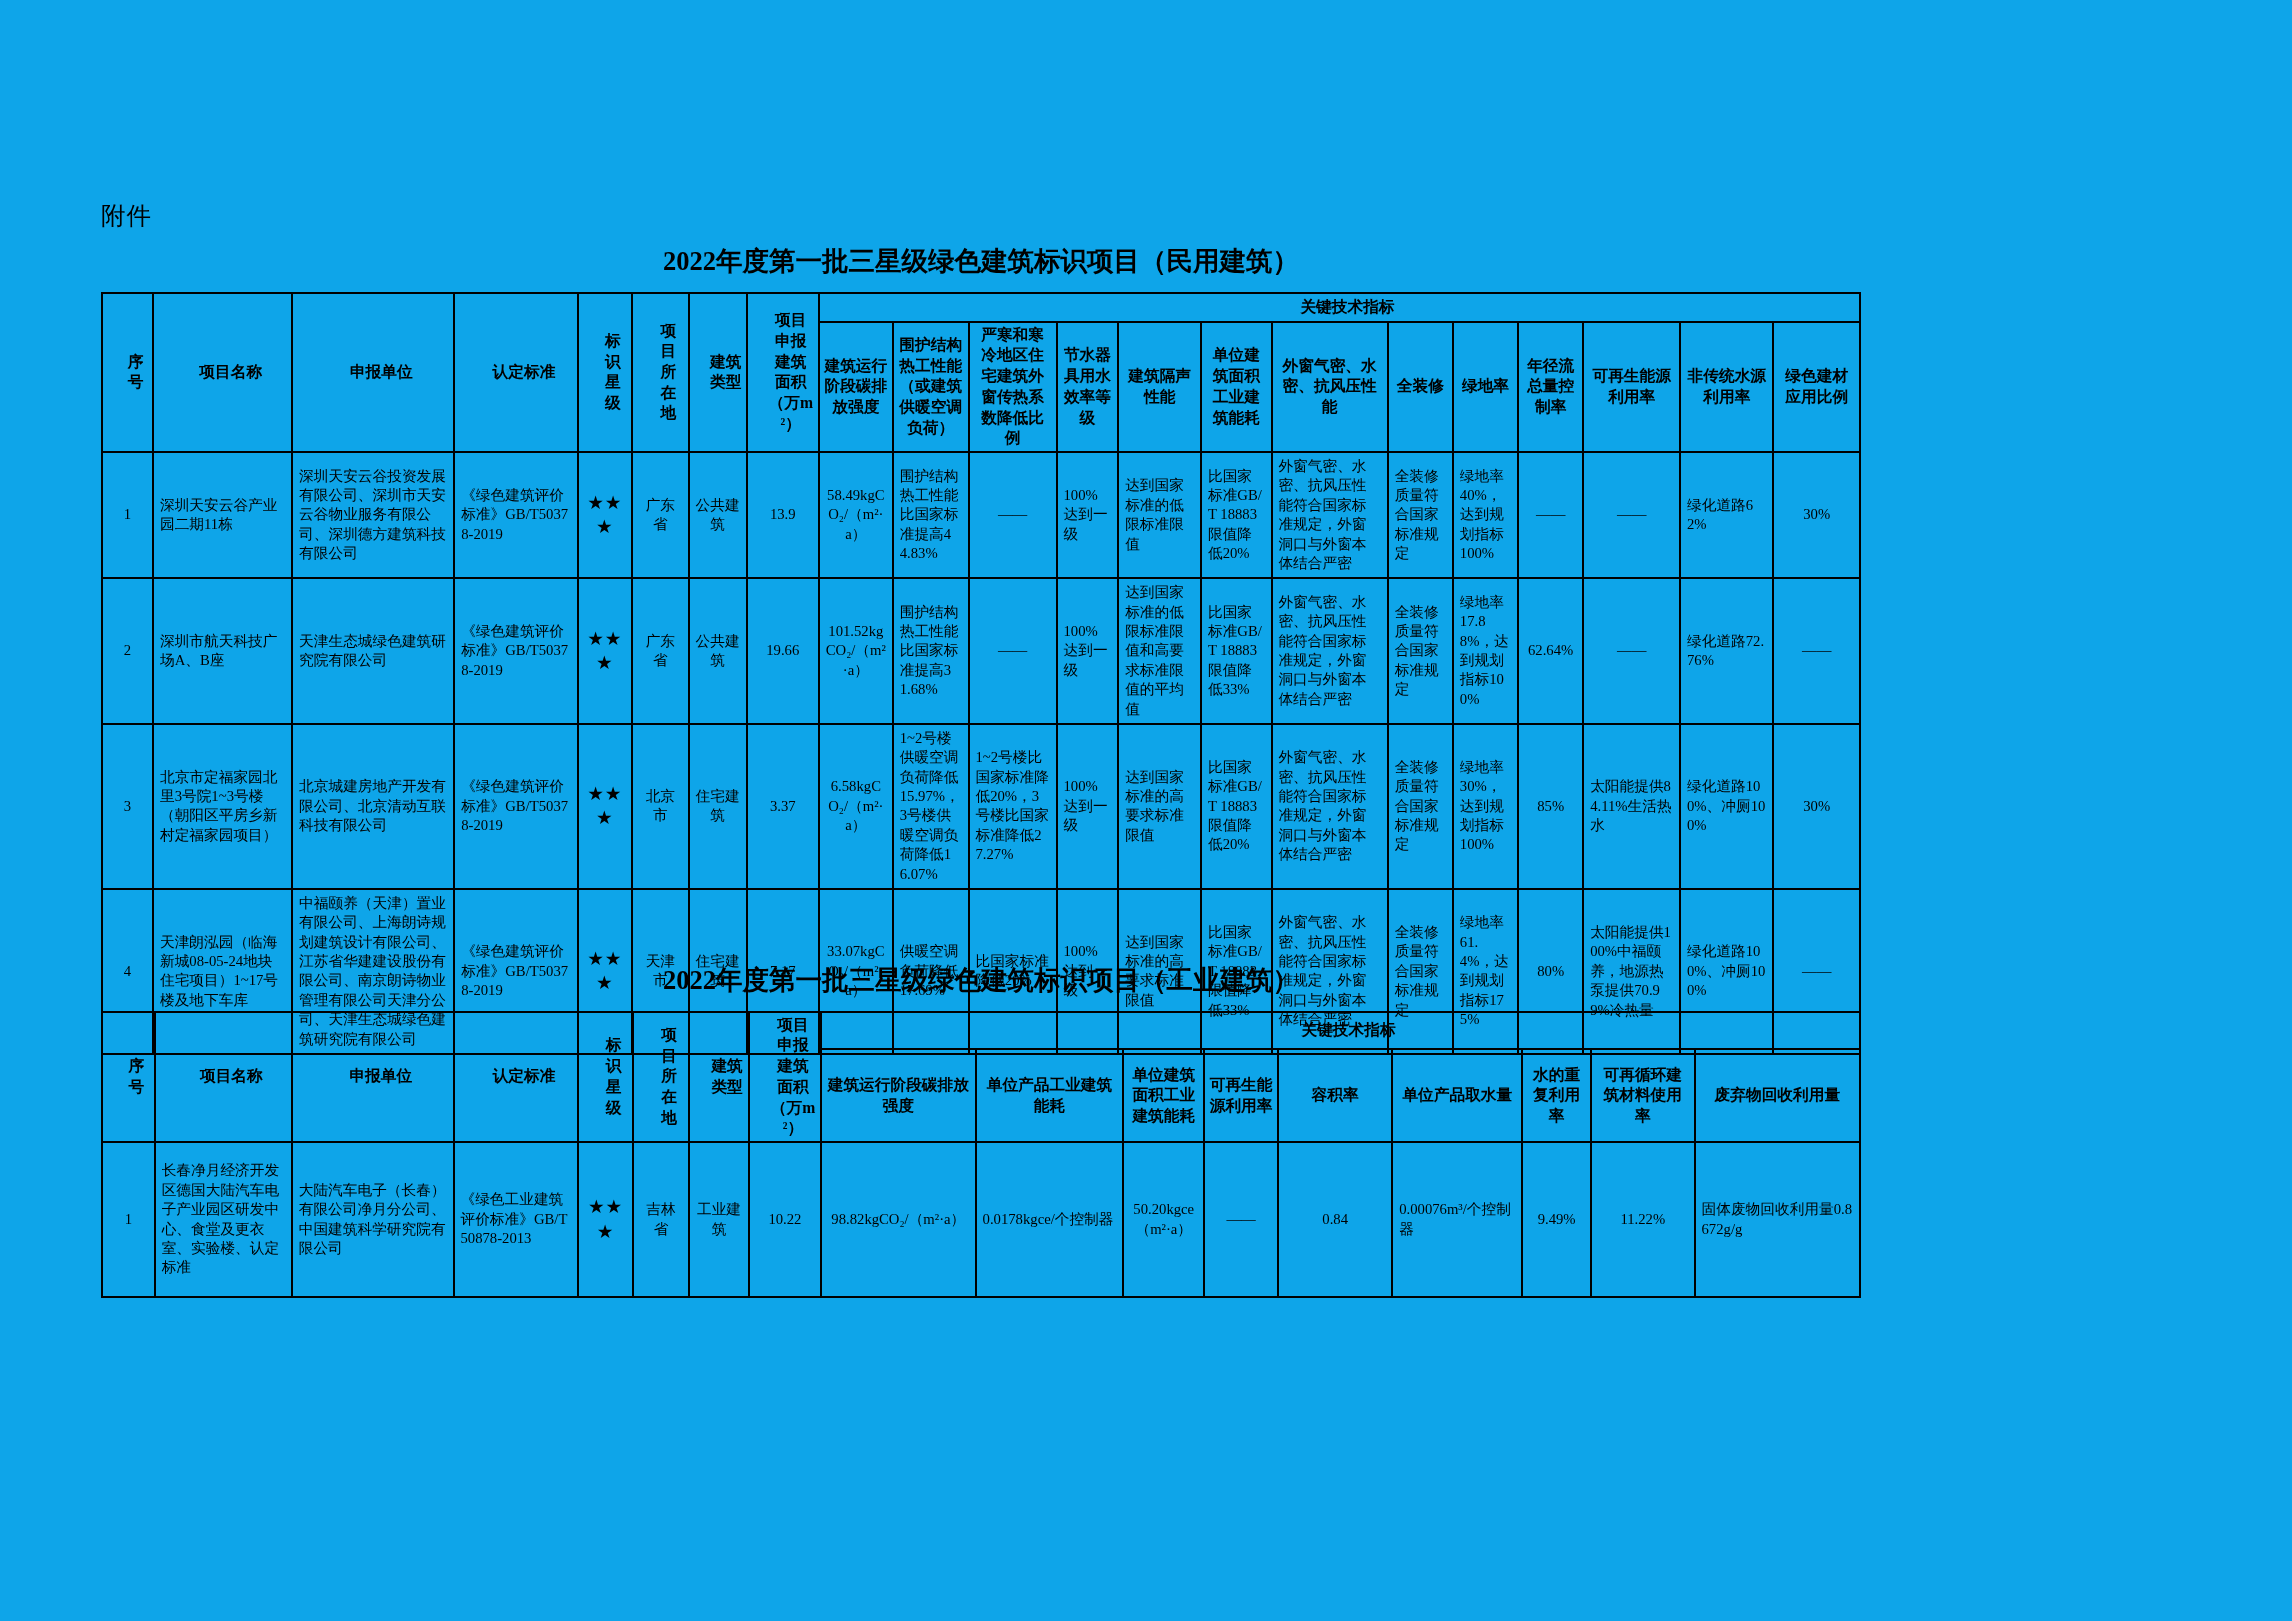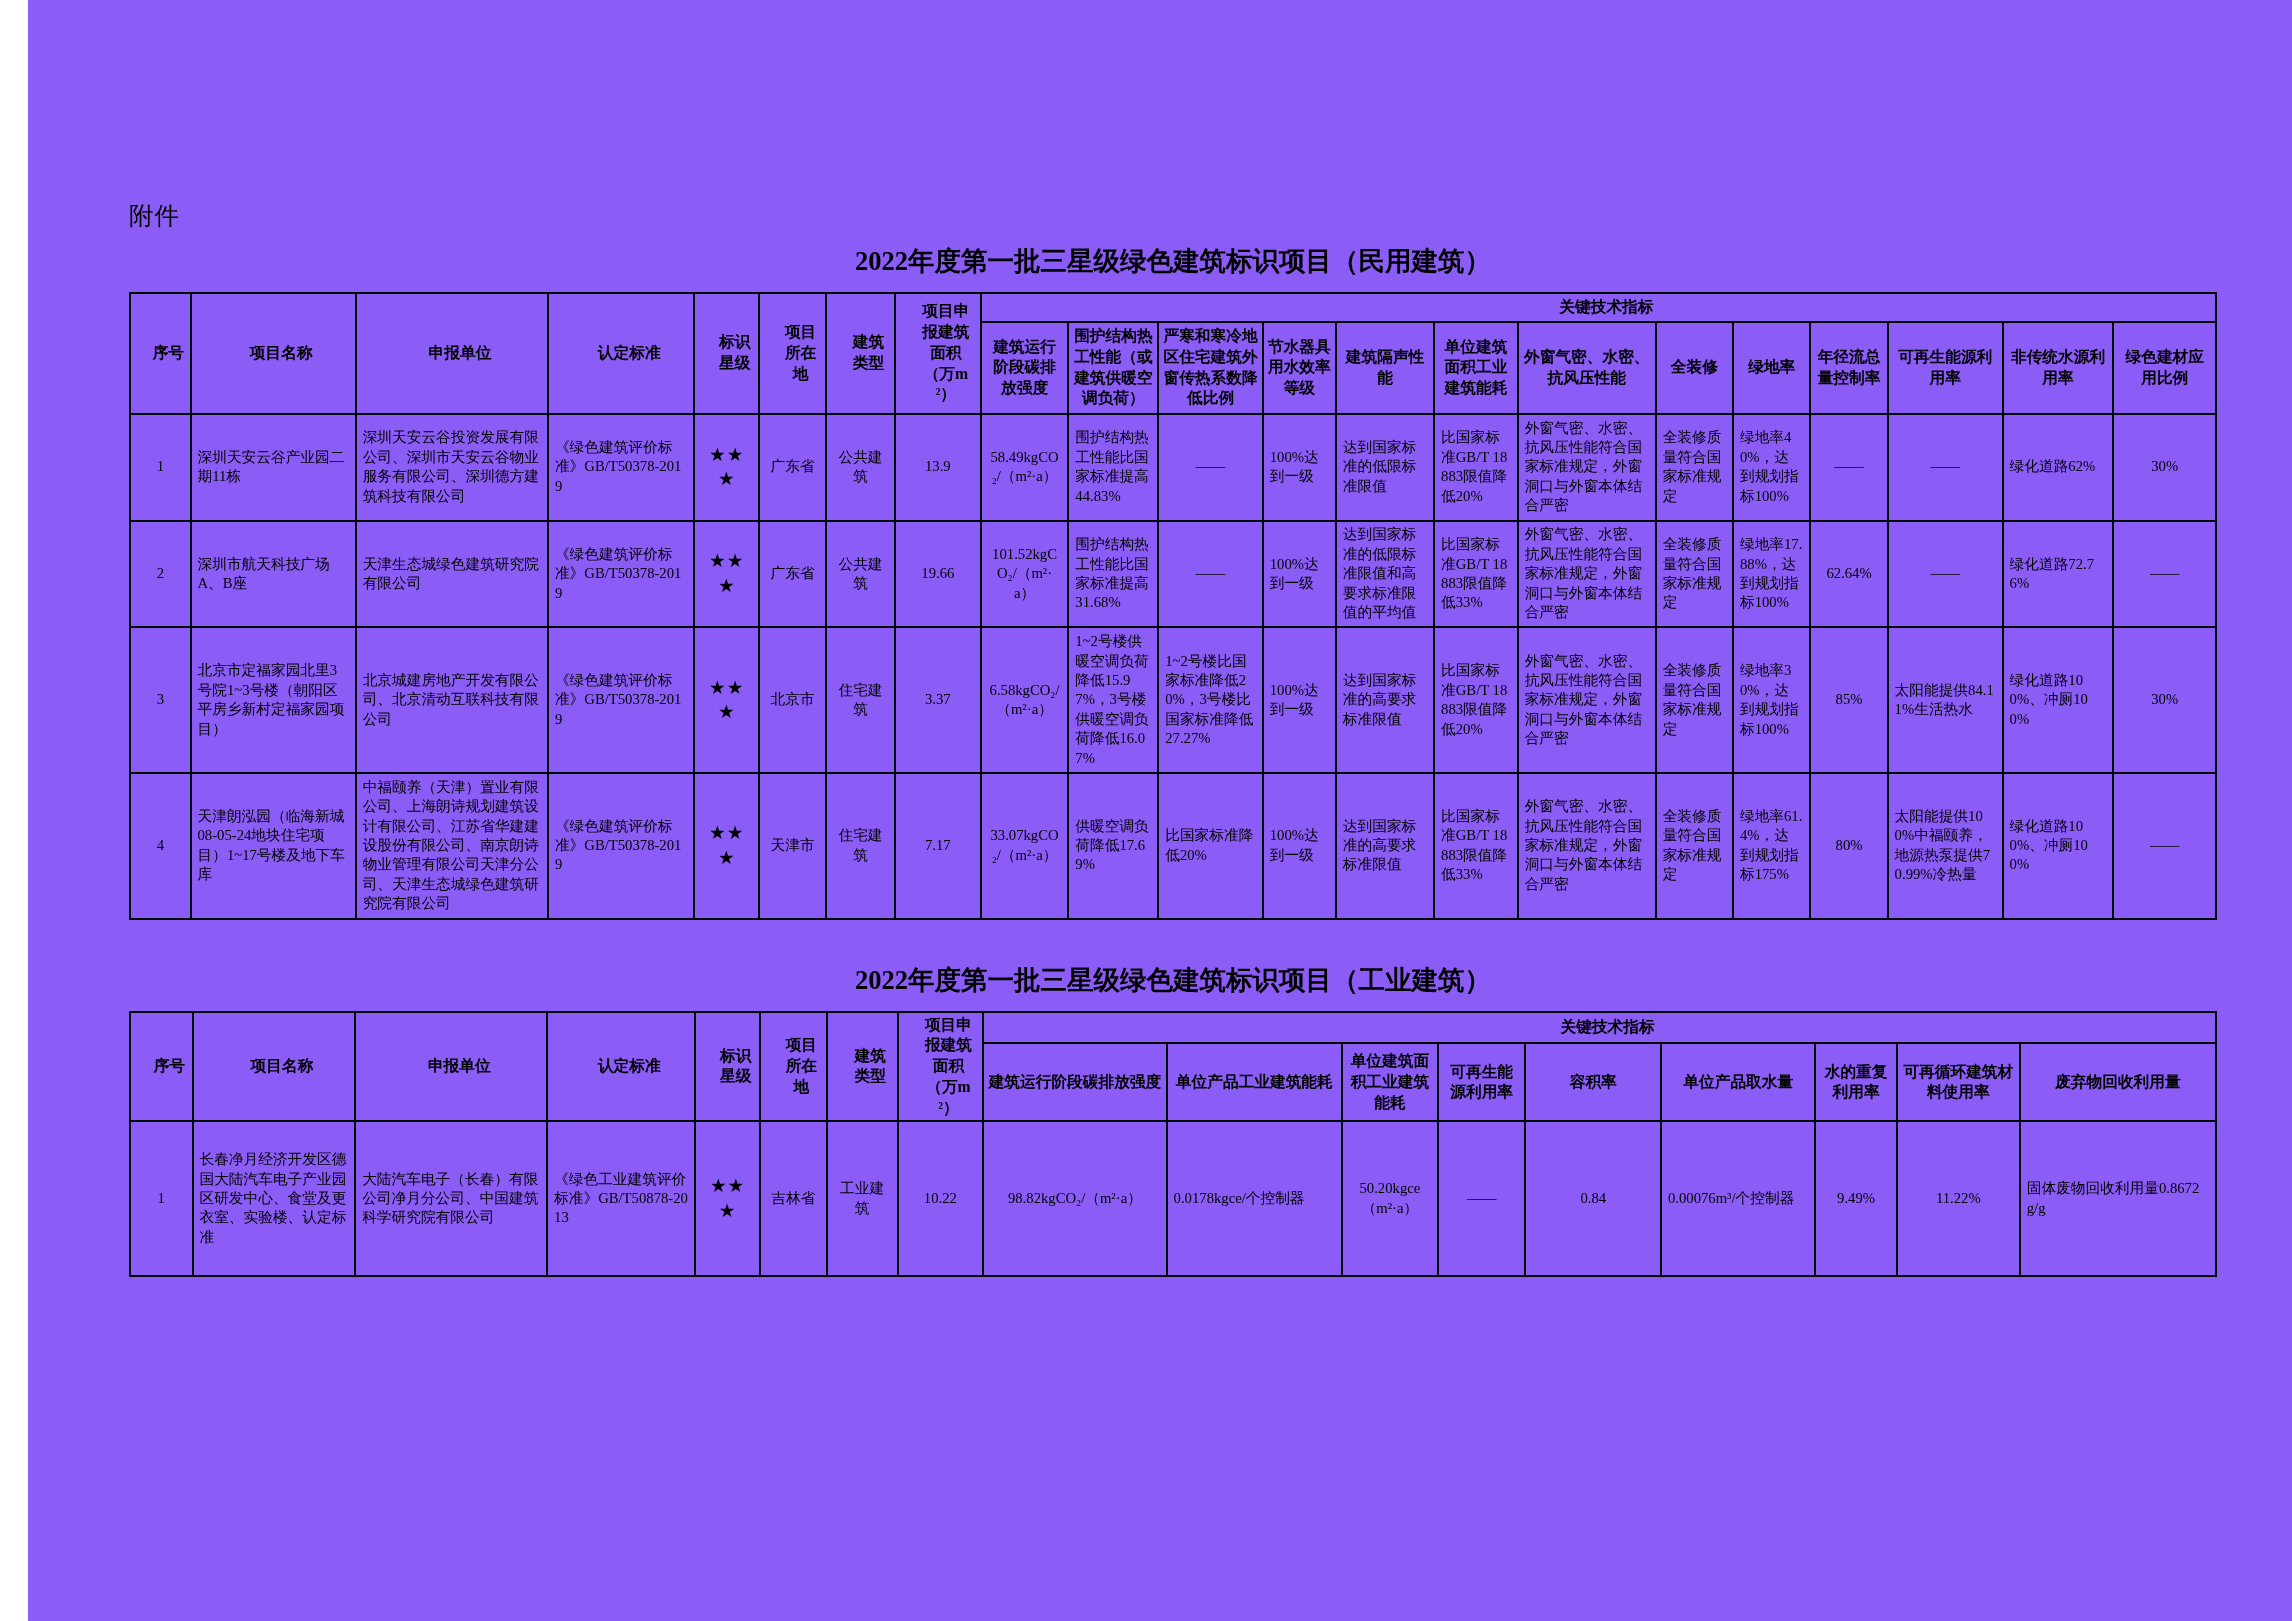--- a/index.html
+++ b/index.html
@@ -2,26 +2,26 @@
 <html><head>
 <meta charset="utf-8">
 <style>
   * { margin:0; padding:0; box-sizing:border-box; }
   html,body { background:#ffffff; }
   body {
     width:2293px; height:1621px; position:relative;
     font-family:"Liberation Serif","DejaVu Serif",serif;
     color:#000;
   }
-  .page { position:absolute; inset:0; background:#8b5cf6;margin-left:28px; }
+  .page { position:absolute; inset:0; background:#0ea5e9; }
   .attachment {
     position:absolute; left:101px; top:199px;
     font-size:24.5px; letter-spacing:1px;
   }
-  .section { position:absolute; left:101px; width:2088px; }
+  .section { position:absolute; left:101px; width:1760px; }
   .sec1 { top:243px; }
   .sec2 { top:962px; }
   .tbl-title {
     text-align:center; font-weight:bold; font-size:26.5px;
     margin-bottom:12.7px;
   }
   table.grid {
     width:100%; border-collapse:collapse; table-layout:fixed;
     border:2.9px solid #000;
   }

